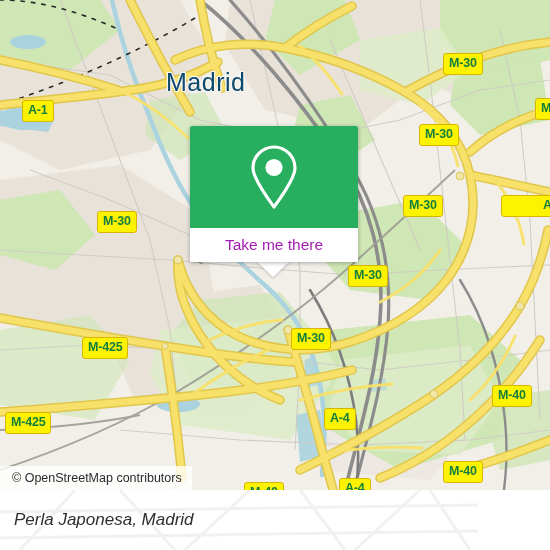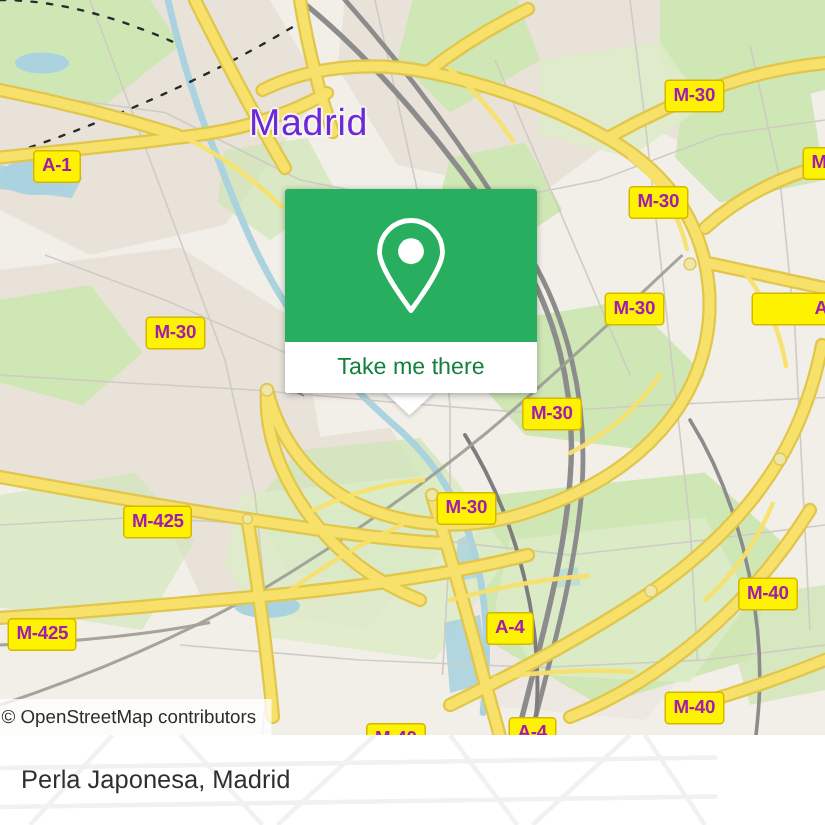--- a/index.html
+++ b/index.html
@@ -33,40 +33,40 @@
     position: absolute;
     left: 0; top: 0;
     width: 550px;
     height: 490px;
     display: block;
   }
 
   
   .city-label {
     position: absolute;
-    color: #6d28d9;
+    color: #0c4a6e;
     font-size: 25px;
     font-weight: normal;
     letter-spacing: 0.5px;
     white-space: nowrap;
     text-shadow:
        1.3px 0 #f7f5f0, -1.3px 0 #f7f5f0,
        0 1.3px #f7f5f0, 0 -1.3px #f7f5f0,
        1px 1px #f7f5f0, -1px -1px #f7f5f0,
        1px -1px #f7f5f0, -1px 1px #f7f5f0;
     pointer-events: none;
   }
 
   
   .shield {
     position: absolute;
     background: #fdf200;
     border: 1.6px solid #d8b600;
     border-radius: 3px;
-    color: #a21caf;
+    color: #15803d;
     font-size: 12.5px;
     font-weight: bold;
     line-height: 1;
     padding: 3px 5px 4px 5px;
     white-space: nowrap;
     letter-spacing: -0.2px;
     box-sizing: border-box;
   }
 
   
@@ -79,21 +79,21 @@
   }
 
   
   #attribution {
     position: absolute;
     left: 0;
     top: 466px;
     height: 24px;
     display: flex;
     align-items: center;
-    padding: 0 10px 0 1px;
+    padding: 0 10px 0 12px;
     background: rgba(255,255,255,0.78);
     color: #2b2b2b;
     font-size: 12.5px;
     white-space: nowrap;
     box-sizing: border-box;
   }
 
   
   #callout {
     position: absolute;
@@ -113,21 +113,21 @@
     align-items: center;
     justify-content: center;
   }
   #callout-green svg { display: block; }
   #callout-action {
     height: 34px;
     background: #ffffff;
     display: flex;
     align-items: center;
     justify-content: center;
-    color: #15803d;
+    color: #a21caf;
     font-size: 15.5px;
   }
   
   #callout-tail {
     position: absolute;
     left: 256px;
     top: 261px;
     width: 0;
     height: 0;
     border-left: 17px solid transparent;
@@ -138,20 +138,21 @@
 
   
   #footer {
     position: absolute;
     left: 0;
     top: 490px;
     width: 478px;
     height: 60px;
     background: #ffffff;
     overflow: hidden;
+    font-style: italic;
   }
   #footer-watermark {
     position: absolute;
     left: 0; top: 0;
     width: 550px; height: 60px;
     opacity: 1;
   }
   #footer-inner {
     position: absolute;
     left: 0; top: 0;

